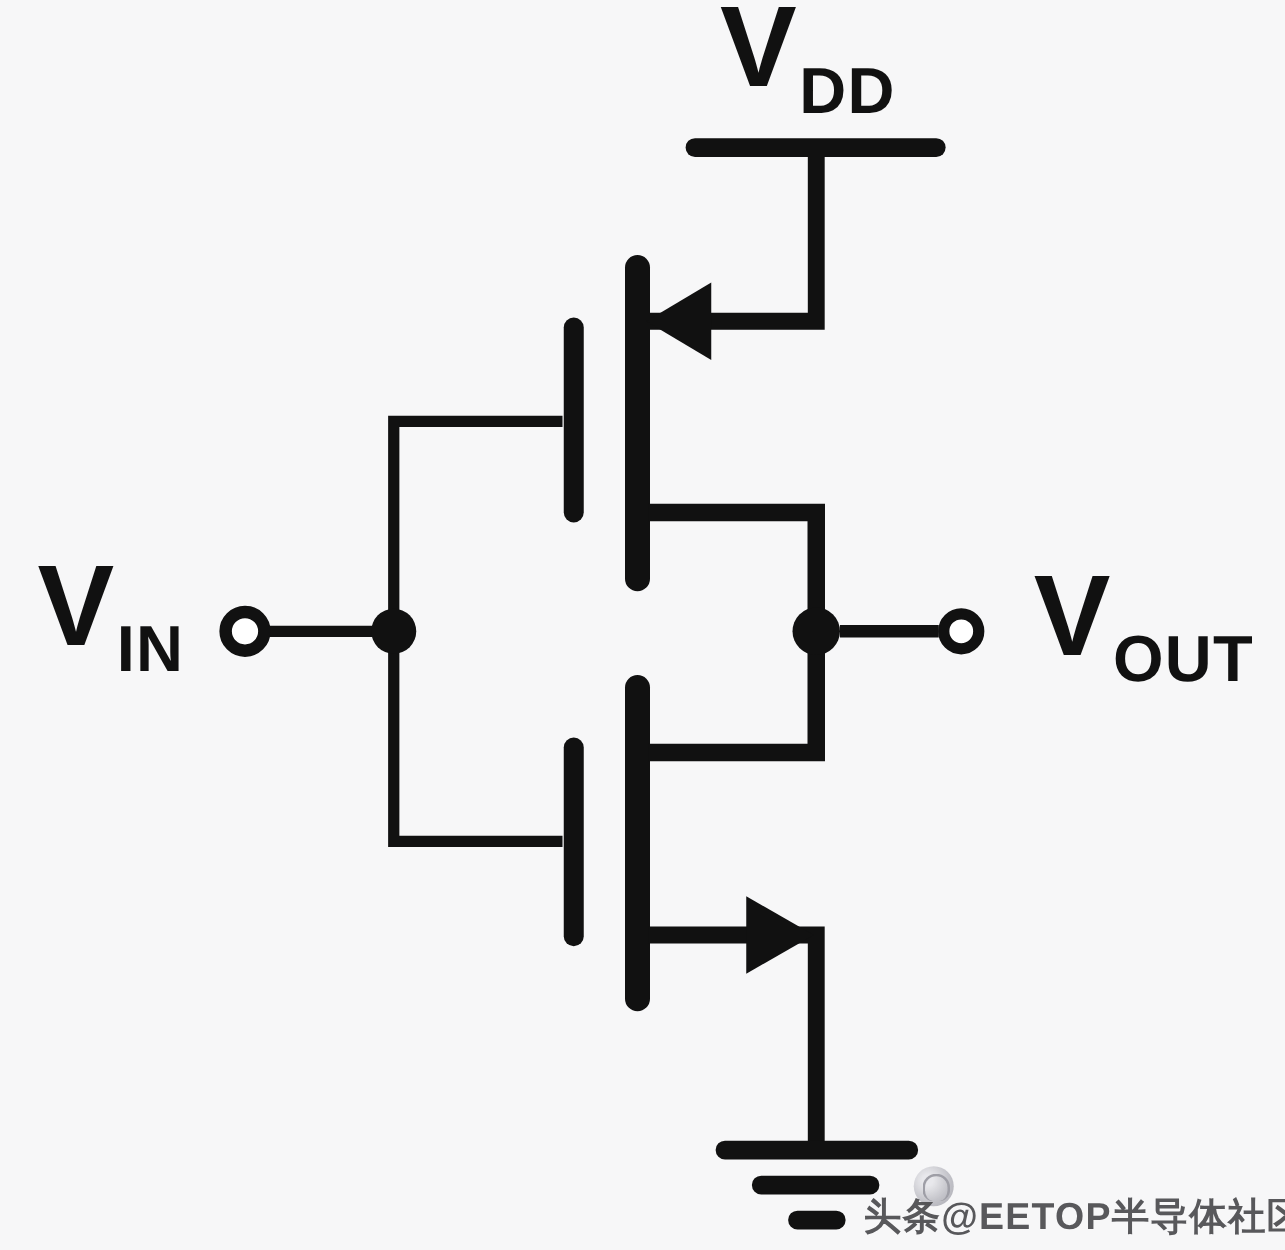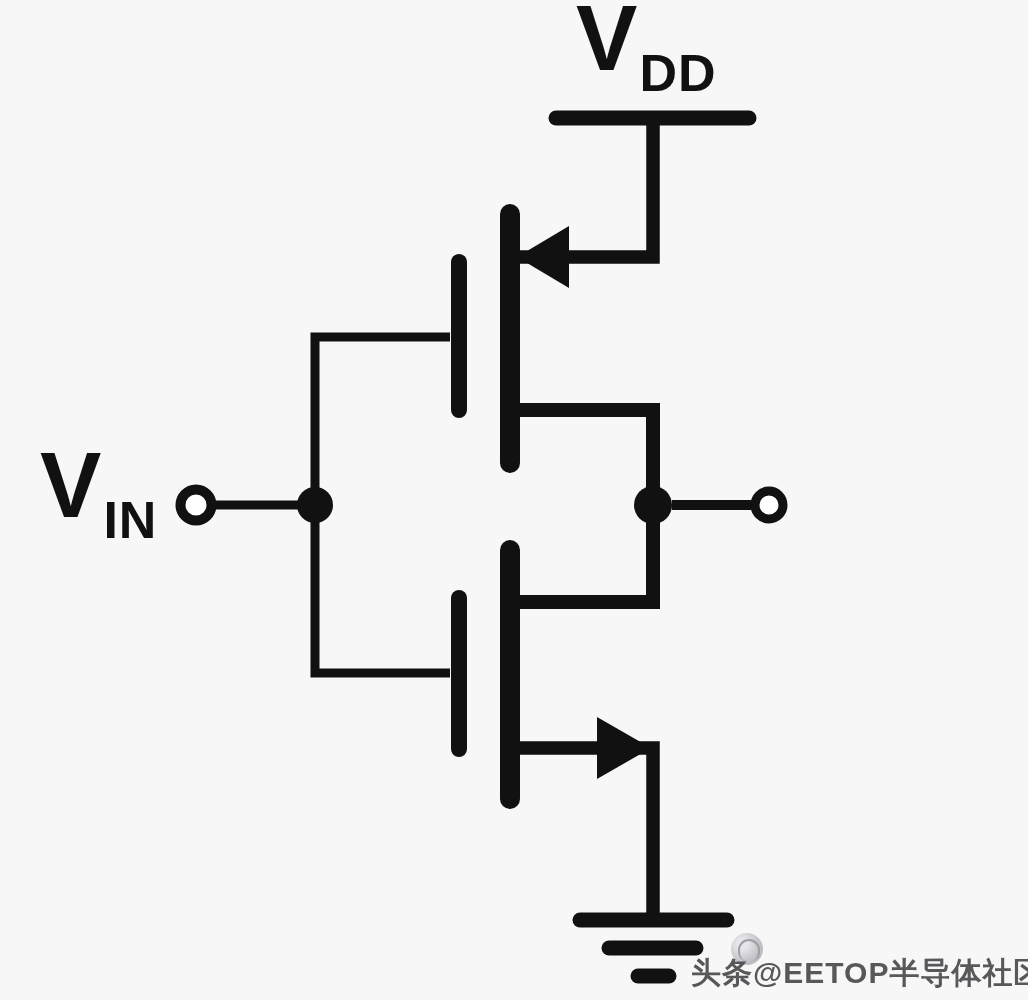--- a/index.html
+++ b/index.html
@@ -35,21 +35,21 @@
     position: absolute;
     color: var(--ink);
     font-weight: 700;
     white-space: nowrap;
     line-height: 1;
     letter-spacing: 0;
   }
   .signal-label .main { font-size: 92px; }
   .signal-label .sub  { font-size: 52px; position: relative; top: 21px; margin-left: 2px; letter-spacing: 1px; }
   .label-vdd  { left: 576px; top: -8px; }
-  .label-vin  { left: 40px;  top: 439px; text-align: center; }
+  .label-vin  { left: 30px;  top: 439px; text-align: center; }
   .label-vout { left: 827px; top: 447px; }
 
   .watermark {
     position: absolute;
     left: 685px; top: 933px;
     width: 340px; height: 64px;
     pointer-events: none;
   }
   .wm-ghost {
     position: absolute;
@@ -137,19 +137,22 @@
   </svg>
 
   <div class="signal-label label-vdd">
     <span class="main">V</span><span class="sub">DD</span>
   </div>
 
   <div class="signal-label label-vin">
     <span class="main">V</span><span class="sub">IN</span>
   </div>
 
+  <div class="signal-label label-vout">
+    <span class="main">V</span><span class="sub">OUT</span>
+  </div>
 
   <div class="watermark">
     <span class="wm-icon"></span>
     <span class="wm-main">头条@EETOP半导体社区</span>
   </div>
 
 </div>
 
 </body></html>

